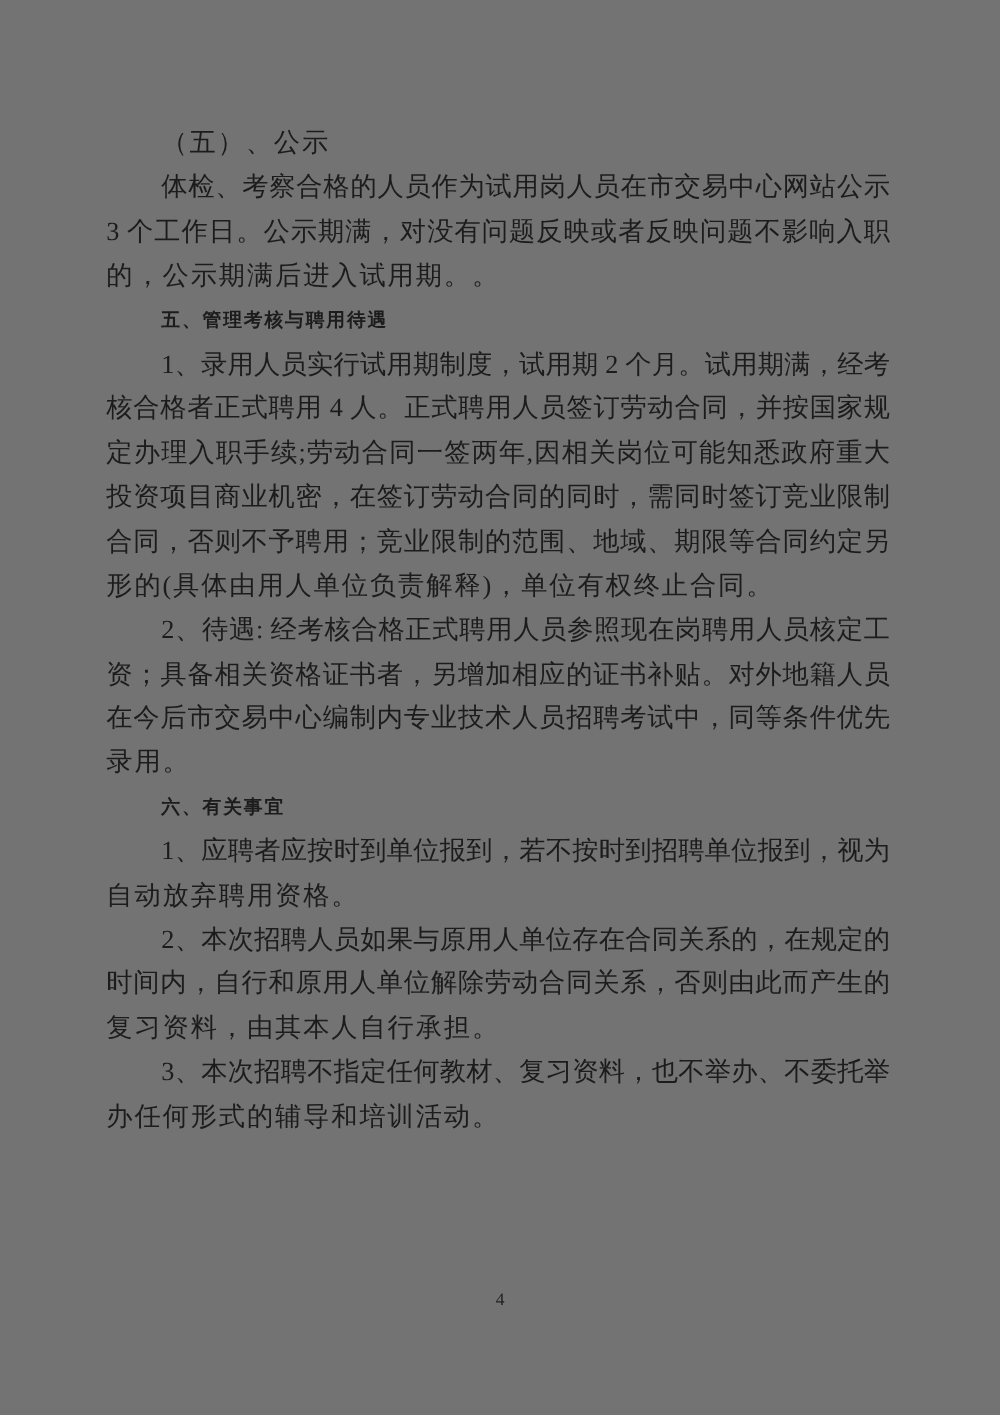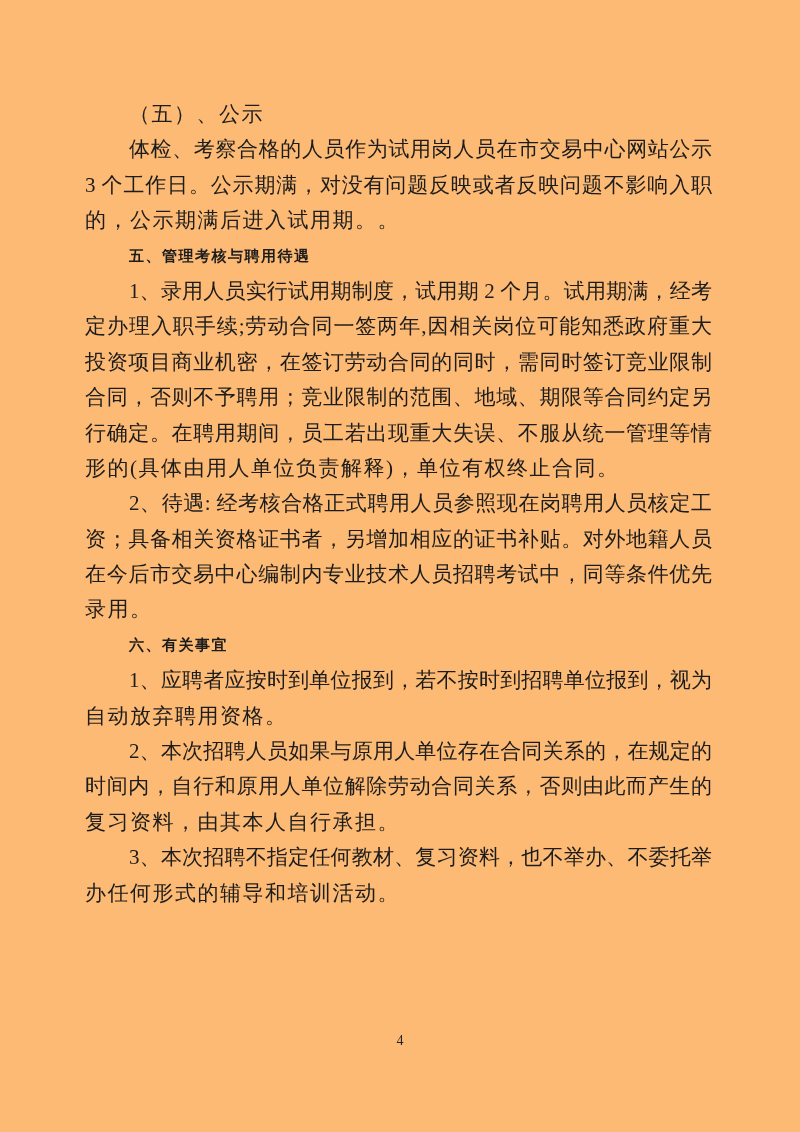--- a/index.html
+++ b/index.html
@@ -4,21 +4,21 @@
 <style>
   html, body {
     margin: 0;
     padding: 0;
     background: #ffffff;
   }
   .page {
     position: relative;
     width: 800px;
     height: 1132px;
-    background: #fdba74;
+    background: #737373;
     overflow: hidden;
     color: #1c1c1c;
     font-family: "Liberation Serif", "DejaVu Serif", serif;
   }
   .text-block {
     position: absolute;
     left: 85px;
     top: 97px;
     width: 627px;
   }
@@ -61,24 +61,24 @@
 <body>
 
 <div class="page">
   <div class="text-block">
     <div class="ln indent">（五）、公示</div>
     <div class="ln indent just">体检、考察合格的人员作为试用岗人员在市交易中心网站公示</div>
     <div class="ln just">3 个工作日。公示期满，对没有问题反映或者反映问题不影响入职</div>
     <div class="ln">的，公示期满后进入试用期。。</div>
     <div class="ln indent head">五、管理考核与聘用待遇</div>
     <div class="ln indent just">1、录用人员实行试用期制度，试用期 2 个月。试用期满，经考</div>
+    <div class="ln just">核合格者正式聘用 4 人。正式聘用人员签订劳动合同，并按国家规</div>
     <div class="ln just">定办理入职手续;劳动合同一签两年,因相关岗位可能知悉政府重大</div>
     <div class="ln just">投资项目商业机密，在签订劳动合同的同时，需同时签订竞业限制</div>
     <div class="ln just">合同，否则不予聘用；竞业限制的范围、地域、期限等合同约定另</div>
-    <div class="ln just">行确定。在聘用期间，员工若出现重大失误、不服从统一管理等情</div>
     <div class="ln">形的(具体由用人单位负责解释)，单位有权终止合同。</div>
     <div class="ln indent just">2、待遇: 经考核合格正式聘用人员参照现在岗聘用人员核定工</div>
     <div class="ln just">资；具备相关资格证书者，另增加相应的证书补贴。对外地籍人员</div>
     <div class="ln just">在今后市交易中心编制内专业技术人员招聘考试中，同等条件优先</div>
     <div class="ln">录用。</div>
     <div class="ln indent head">六、有关事宜</div>
     <div class="ln indent just">1、应聘者应按时到单位报到，若不按时到招聘单位报到，视为</div>
     <div class="ln">自动放弃聘用资格。</div>
     <div class="ln indent just">2、本次招聘人员如果与原用人单位存在合同关系的，在规定的</div>
     <div class="ln just">时间内，自行和原用人单位解除劳动合同关系，否则由此而产生的</div>

